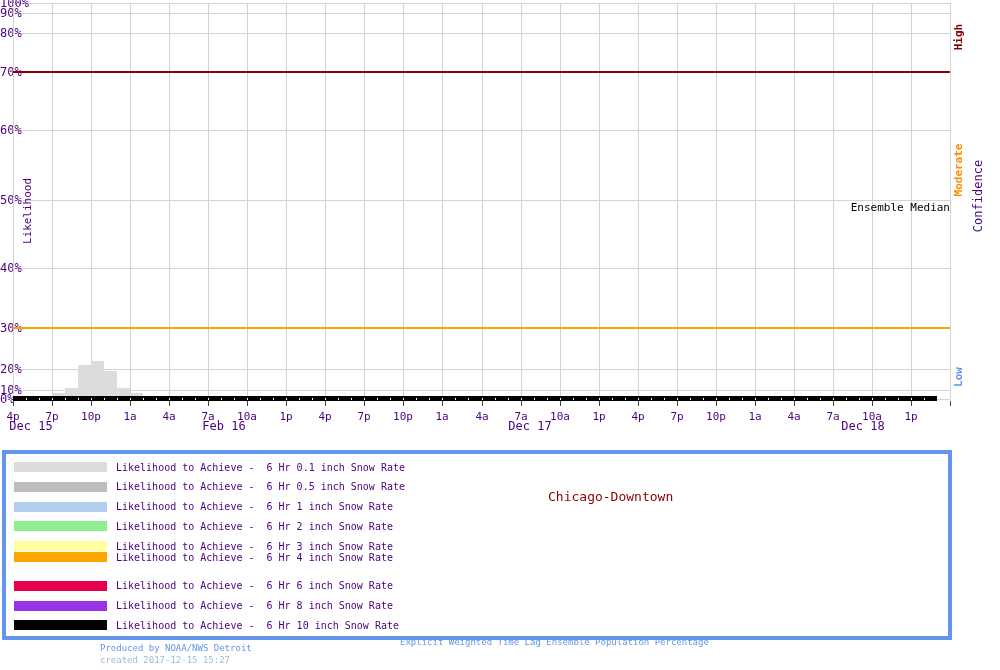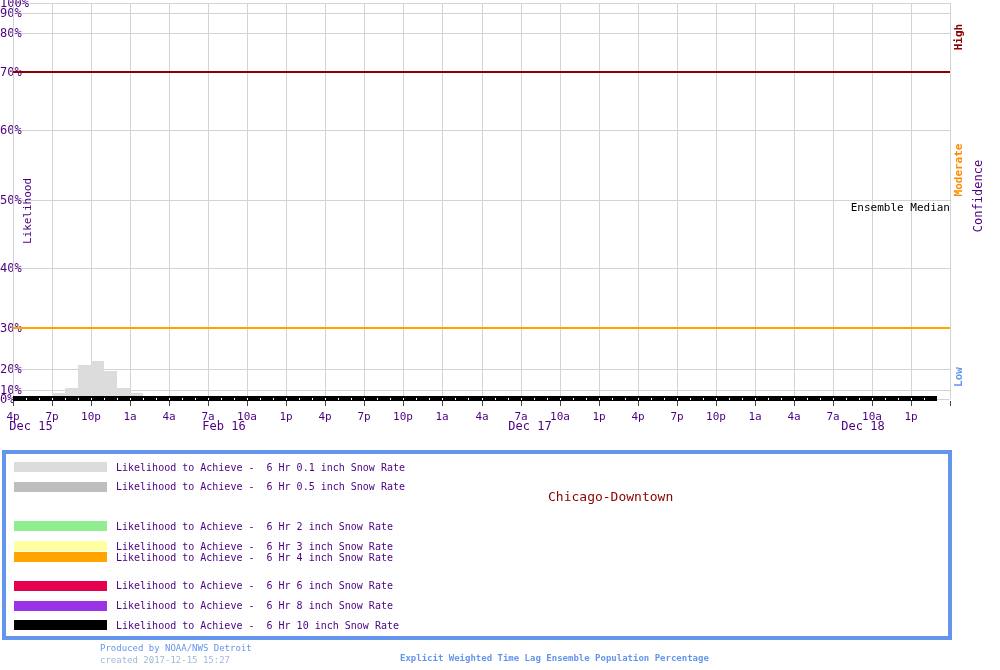--- a/index.html
+++ b/index.html
@@ -25,21 +25,21 @@
   }
   #legend-box { position:absolute; left:2px; top:450px; width:942px; height:182px;
     border:4px solid #6495ed; background:#ffffff; }
   .legend-row { position:absolute; left:0; width:600px; height:20px; display:flex; align-items:center; }
   .legend-swatch { width:93px; height:10px; margin-left:8px; flex:none; }
   .legend-label { margin-left:9px; font-size:10px; color:#4b0082; white-space:pre; }
   #location { position:absolute; left:548px; top:489px; font-size:13px; color:#8b0000; white-space:nowrap; }
   #ensemble-median { position:absolute; right:50px; top:201px; font-size:11px; color:#000000; white-space:nowrap;padding-left:12px; }
   #footer-produced { position:absolute; left:100px; top:643px; font-size:9px; font-weight:normal; color:#6495ed; white-space:nowrap; }
   #footer-created { position:absolute; left:100px; top:655px; font-size:9px; color:#a0b9d9; white-space:nowrap; }
-  #footer-method { position:absolute; left:400px; top:653px; font-size:9px; font-weight:bold; color:#6495ed; white-space:nowrap; }
+  #footer-method { position:absolute; left:400px; top:637px; font-size:9px; font-weight:normal; color:#6495ed; white-space:nowrap; }
   #ylabel-likelihood { left:27px; top:211px; font-size:11px; color:#4b0082; }
   #rlabel-confidence { left:978px; top:196px; font-size:12px; color:#4b0082; }
   .conf-band-label { font-size:11px; font-weight:bold; }
 </style>
 </head>
 <body>
 
 <div id="stage">
 
   <div id="plot" class="abs" style="left:0;top:0;width:1000px;height:435px;">
@@ -237,20 +237,24 @@
 
   <div id="legend-box">
       <div class="legend-row" style="top: 3px;">
         <div class="legend-swatch" style="background: rgb(220, 220, 220); outline: 0px;"></div>
         <div class="legend-label">Likelihood to Achieve -  6 Hr 0.1 inch Snow Rate</div>
       </div>
       <div class="legend-row" style="top: 22.8px;">
         <div class="legend-swatch" style="background: rgb(190, 190, 190);"></div>
         <div class="legend-label">Likelihood to Achieve -  6 Hr 0.5 inch Snow Rate</div>
       </div>
+      <div class="legend-row" style="top: 42.6px;">
+        <div class="legend-swatch" style="background: rgb(179, 205, 238);"></div>
+        <div class="legend-label">Likelihood to Achieve -  6 Hr 1 inch Snow Rate</div>
+      </div>
       <div class="legend-row" style="top: 62.4px;">
         <div class="legend-swatch" style="background: rgb(144, 238, 144);"></div>
         <div class="legend-label">Likelihood to Achieve -  6 Hr 2 inch Snow Rate</div>
       </div>
       <div class="legend-row" style="top: 82.2px;">
         <div class="legend-swatch" style="background: rgb(255, 255, 160); outline: 0px;"></div>
         <div class="legend-label">Likelihood to Achieve -  6 Hr 3 inch Snow Rate</div>
       </div>
       <div class="legend-row" style="top: 93px;">
         <div class="legend-swatch" style="background: rgb(255, 165, 0);"></div>

